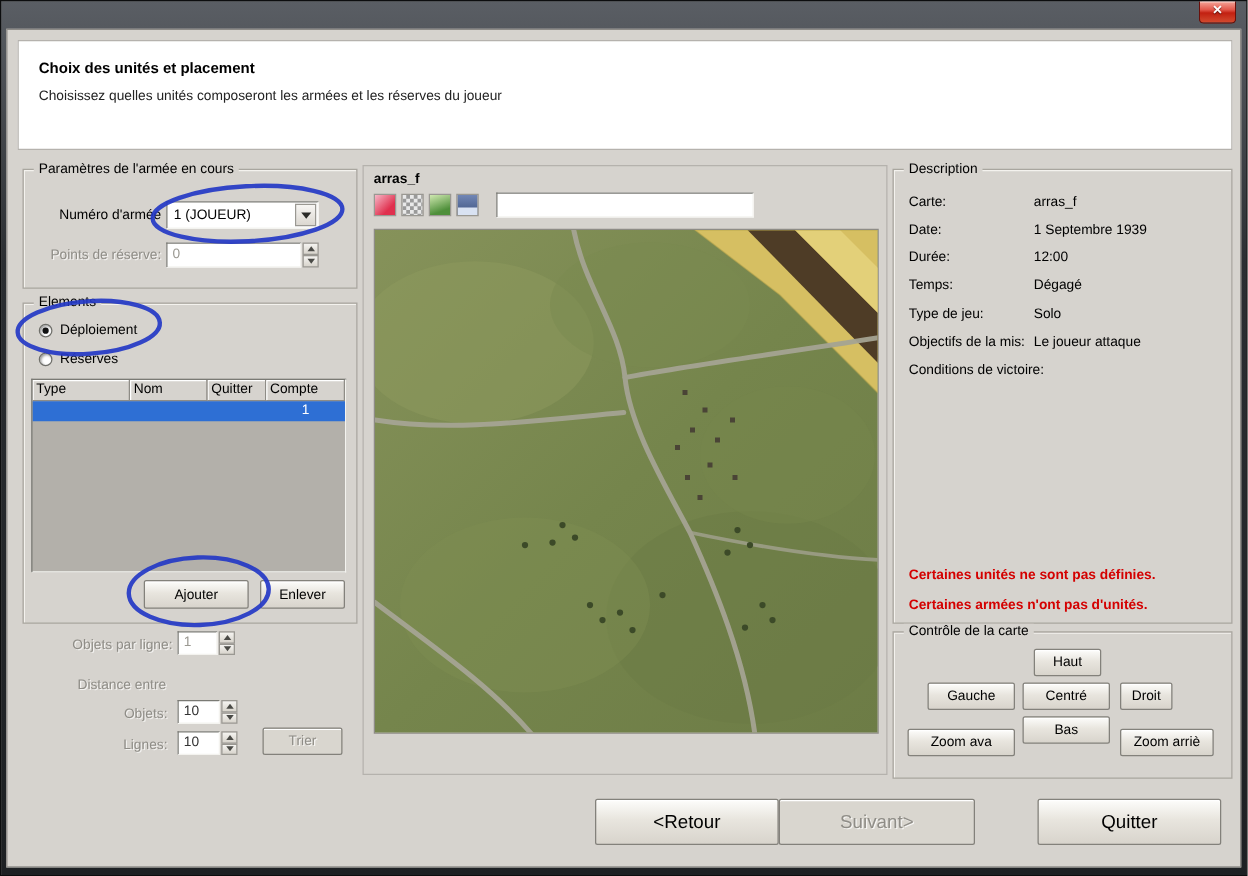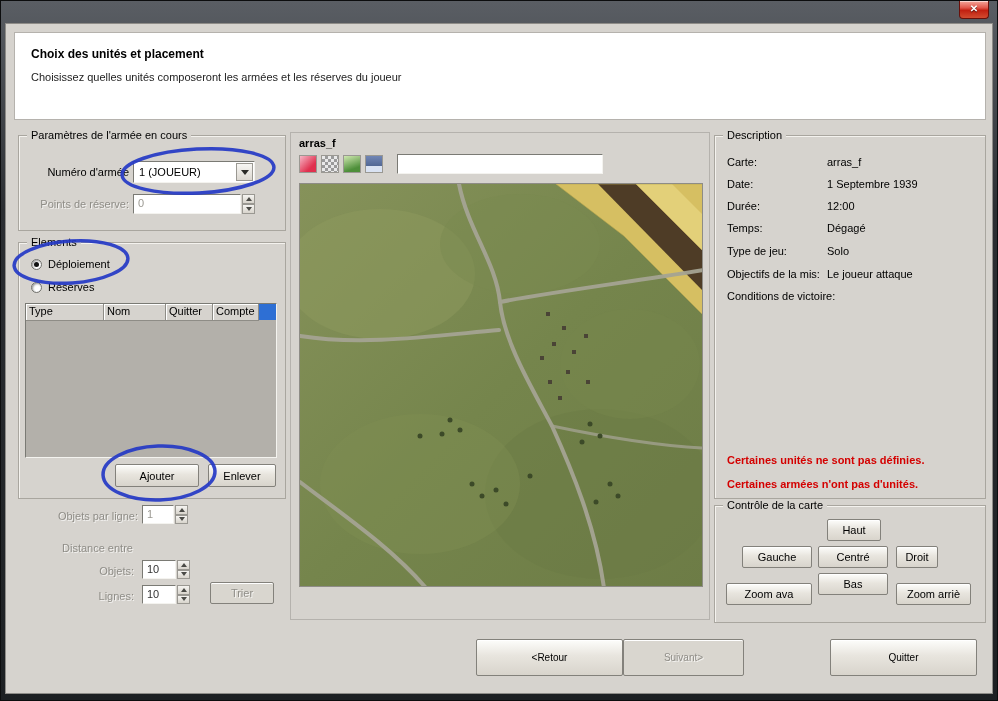--- a/index.html
+++ b/index.html
@@ -25,22 +25,22 @@
   .spin-box{flex:1;background:#fff;border:1px solid;border-color:#7a7a74 #f4f3ef #f4f3ef #7a7a74;font-size:11px;padding:2px 4px;color:#333;}
   .spin-box.dis{color:#9b9992;}
   .spin-btns{width:13px;display:flex;flex-direction:column;margin-left:1px;}
   .spin-btn{flex:1;background:linear-gradient(#f5f4f1,#d8d4cc);border:1px solid #9a9892;display:flex;align-items:center;justify-content:center;cursor:pointer;}
   .tu{width:0;height:0;border-left:3px solid transparent;border-right:3px solid transparent;border-bottom:4px solid #4a4a46;}
   .td2{width:0;height:0;border-left:3px solid transparent;border-right:3px solid transparent;border-top:4px solid #4a4a46;}
   .radio{position:absolute;width:11px;height:11px;border-radius:50%;background:#fff;border:1px solid #6f6f6a;box-shadow:inset 1px 1px 2px rgba(0,0,0,.4);}
   .radio.checked::after{content:"";position:absolute;left:2px;top:2px;width:5px;height:5px;border-radius:50%;background:#111;}
   .btn{position:absolute;font-size:11px;color:#000;text-align:center;background:linear-gradient(#fdfdfb,#e8e5de 45%,#d8d4cc);border:1px solid #83817b;border-radius:2px;box-shadow:inset 0 1px 0 #fff;cursor:pointer;display:flex;align-items:center;justify-content:center;}
   .btn.disabled{color:#8f8d87;background:#d9d6cf;text-shadow:1px 1px 0 rgba(255,255,255,.75);cursor:default;}
-  .bigbtn{height:37px;font-size:10px;}
-  .table{position:absolute;border:1px solid;border-color:#7a7a74 #f4f3ef #f4f3ef #7a7a74;background:#b3b0aa;display:flex;flex-direction:row;overflow:hidden;}
+  .bigbtn{height:37px;font-size:15px;}
+  .table{position:absolute;border:1px solid;border-color:#7a7a74 #f4f3ef #f4f3ef #7a7a74;background:#b3b0aa;display:flex;flex-direction:column;overflow:hidden;}
   .thead{display:flex;height:17px;background:#d6d3ce;flex:none;}
   .th{border-right:1px solid #8e8c86;border-bottom:1px solid #8e8c86;box-shadow:inset 1px 1px 0 #fff;padding:1px 3px;font-size:11px;overflow:hidden;white-space:nowrap;}
   .trow{display:flex;height:16px;flex:none;font-size:11px;}
   .trow.sel{background:var(--selection,#2e6fd4);color:#fff;}
   .tcell{padding:1px 3px;overflow:hidden;}
   .tcell.center{text-align:center;}
   .tbody-empty{flex:1;}
   .mappanel{position:absolute;border:1px solid #b5b2ad;background:#d6d3ce;}
   .map-title{position:absolute;left:8px;top:4px;font-size:11px;font-weight:bold;}
   .ticon{position:absolute;width:18px;height:18px;border:1px solid #9a9892;background:#fff;cursor:pointer;}
@@ -266,21 +266,21 @@
       <div class="btn" style="left:112px;top:13px;width:54px;height:22px;">Haut</div>
       <div class="btn" style="left:27px;top:40px;width:70px;height:22px;">Gauche</div>
       <div class="btn" style="left:103px;top:40px;width:70px;height:22px;">Centré</div>
       <div class="btn" style="left:181px;top:40px;width:42px;height:22px;text-align:center;">Droit</div>
       <div class="btn" style="left:103px;top:67px;width:70px;height:22px;">Bas</div>
       <div class="btn" style="left:11px;top:77px;width:86px;height:22px;">Zoom ava</div>
       <div class="btn" style="left:181px;top:77px;width:75px;height:22px;">Zoom arriè</div>
     </div>
 
     <div class="btn bigbtn" style="left:470px;top:615px;width:147px;">&lt;Retour</div>
-    <div class="btn bigbtn disabled" style="left:617px;top:615px;width:121px;">Suivant&gt;</div>
+    <div class="btn bigbtn disabled" style="left:617px;top:615px;width:157px;">Suivant&gt;</div>
     <div class="btn bigbtn" style="left:824px;top:615px;width:147px;">Quitter</div>
   </div>
 
   <svg class="annotations" width="998" height="701" viewBox="0 0 998 701">
     <ellipse class="ann" cx="197" cy="170" rx="76" ry="22" transform="rotate(-3 197 170)"></ellipse>
     <ellipse class="ann" cx="70" cy="261" rx="57" ry="21" transform="rotate(-4 70 261)"></ellipse>
     <ellipse class="ann" cx="158" cy="472" rx="56" ry="27" transform="rotate(-2 158 472)"></ellipse>
   </svg>
 </div>
 

